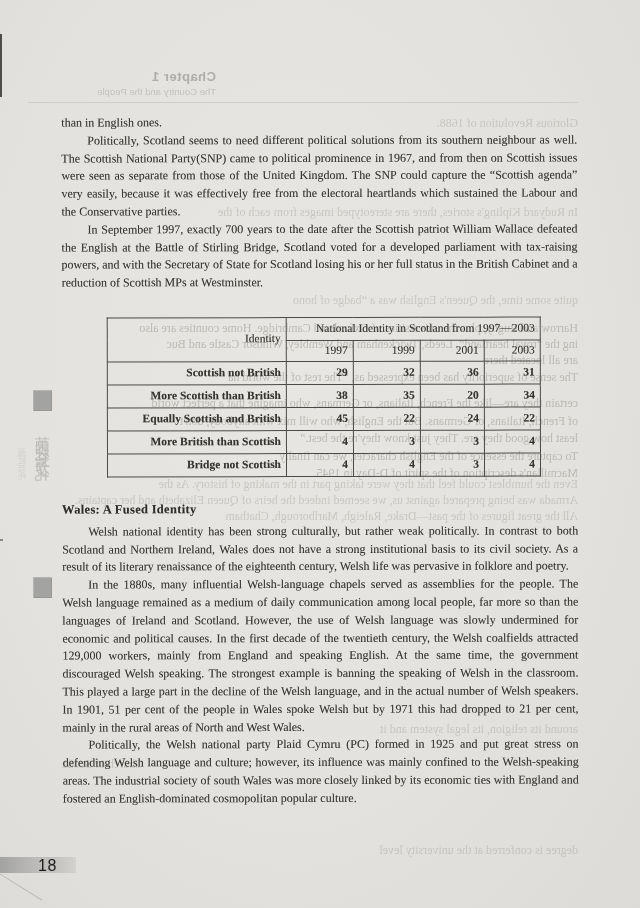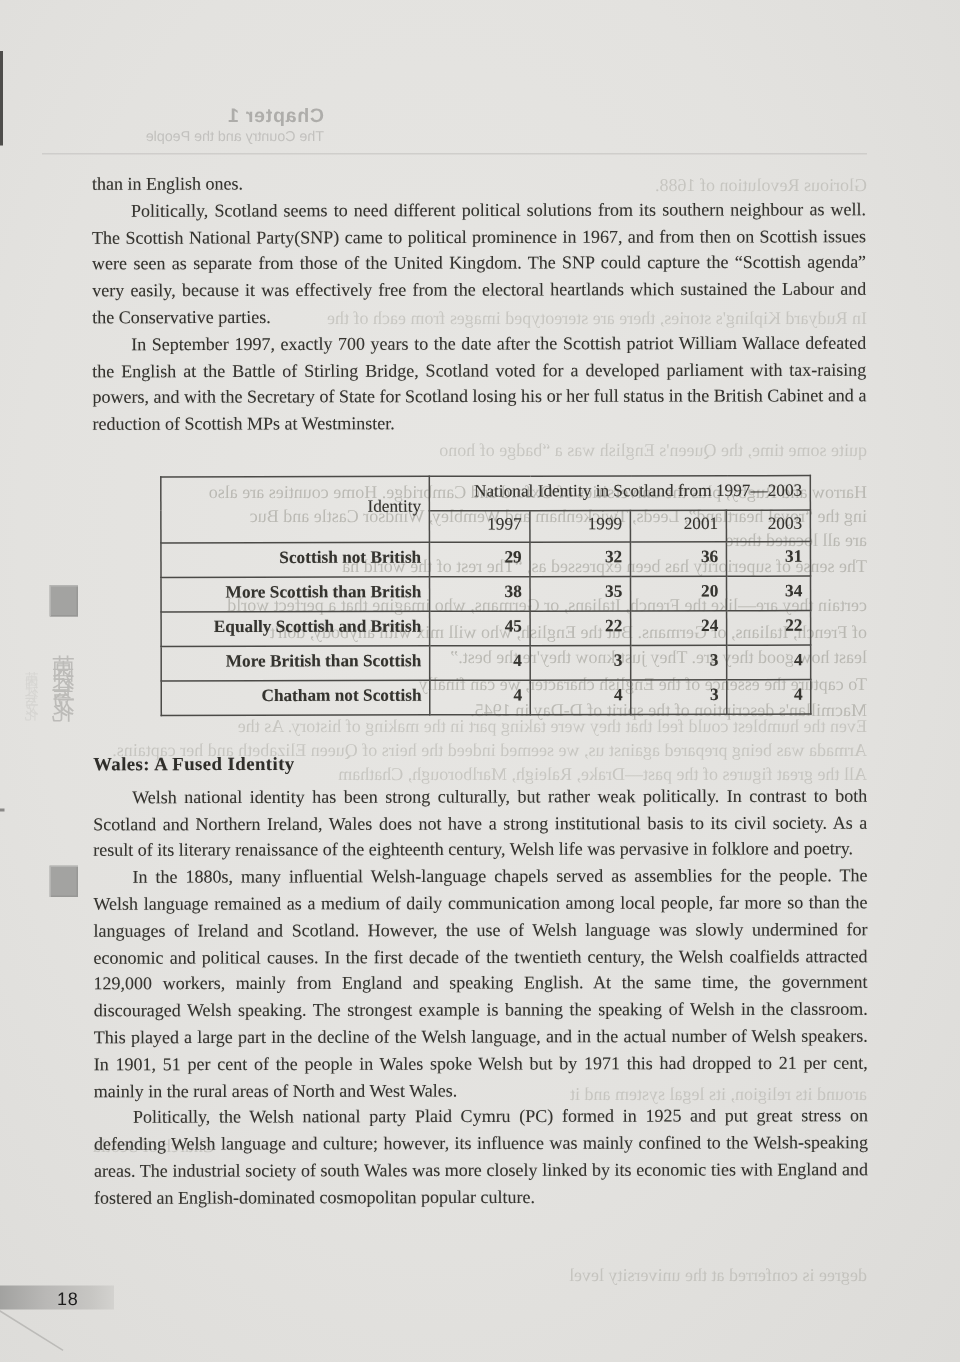--- a/index.html
+++ b/index.html
@@ -51,21 +51,21 @@
                     text-align:right;overflow:hidden;white-space:nowrap;}
   tr.r-span td{height:20px;}
   tr.r-years td{height:17px;}
   tr.r-data td{height:20px;font-weight:bold;}
   td.c-id{vertical-align:top;padding-top:3px;}
 
   
   .page-number-bar{position:absolute;left:0;top:857px;width:76px;height:16px;
                    background:linear-gradient(90deg,#a2a2a0 0%,#b9b8b6 40%,#c7c6c3 80%,#d3d2cf 100%);
                    font-family:"Liberation Sans",sans-serif;}
-  .page-number-bar span{display:inline-block;padding-left:38px;font-size:12px;line-height:16px;
+  .page-number-bar span{display:inline-block;padding-left:38px;font-size:16px;line-height:16px;
                         color:#1c1c1c;letter-spacing:.5px;}
 </style>
 </head>
 <body>
 
 <div class="page">
 
   <div class="bleed-layer">
     <div class="bleed-header">
       <div class="bleed-ch1">Chapter 1</div>
@@ -147,21 +147,21 @@
           <td>22</td>
         </tr>
         <tr class="r-data">
           <td>More British than Scottish</td>
           <td>4</td>
           <td>3</td>
           <td>3</td>
           <td>4</td>
         </tr>
         <tr class="r-data">
-          <td>Chatham not Scottish</td>
+          <td>Bridge not Scottish</td>
           <td>4</td>
           <td>4</td>
           <td>3</td>
           <td>4</td>
         </tr>
       </tbody>
     </table>
 
     <h2 class="section-heading">Wales: A Fused Identity</h2>
     <p>Welsh national identity has been strong culturally, but rather weak politically. In contrast to both Scotland and Northern Ireland, Wales does not have a strong institutional basis to its civil society. As a result of its literary renaissance of the eighteenth century, Welsh life was pervasive in folklore and poetry.</p>

